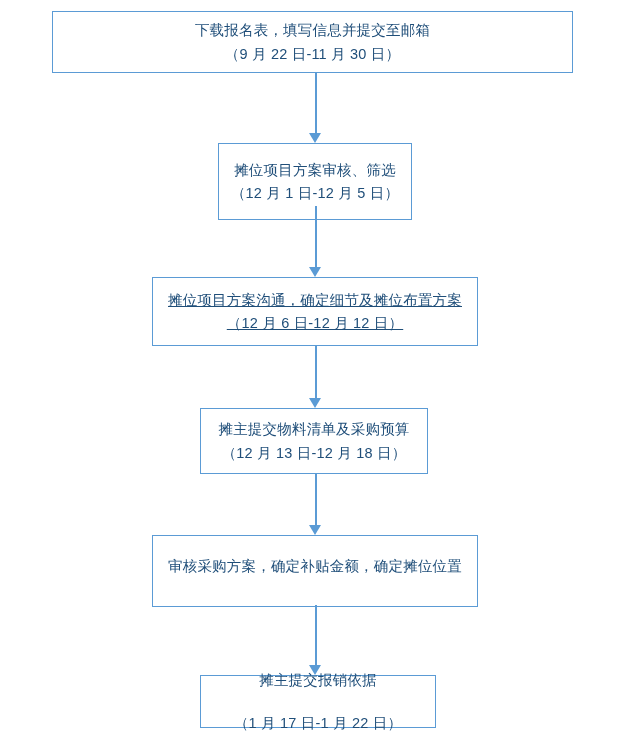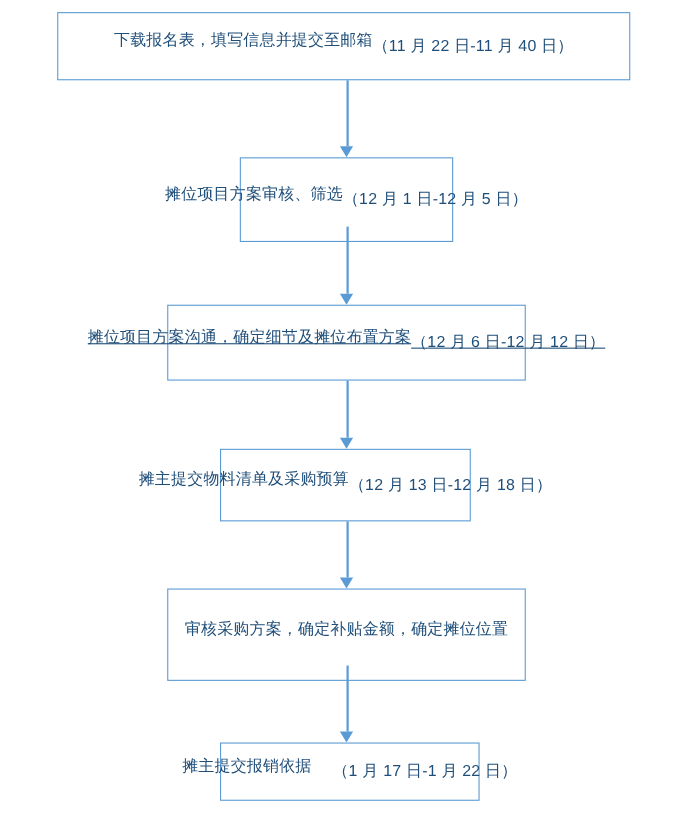--- a/index.html
+++ b/index.html
@@ -19,21 +19,21 @@
     position: absolute;
     inset: 0;
   }
 
   .node {
     position: absolute;
     box-sizing: border-box;
     border: 1.5px solid #5B9BD5;
     background: #ffffff;
     display: flex;
-    flex-direction: row;
+    flex-direction: column;
     align-items: center;
     justify-content: center;
     color: #1F4E79;
     text-align: center;
     line-height: 1.0;
   }
 
   .node-title {
     font-size: 14.5px;
     letter-spacing: 0.2px;
@@ -45,21 +45,21 @@
     font-size: 14.5px;
     letter-spacing: 0.2px;
     white-space: nowrap;
   }
 
   
   .node-1 { left: 52px;  top: 11px;  width: 521px; height: 62px; }
   .node-2 { left: 218px; top: 143px; width: 194px; height: 77px; }
   .node-3 { left: 152px; top: 277px; width: 326px; height: 69px; text-decoration: underline; }
   .node-4 { left: 200px; top: 408px; width: 228px; height: 66px; }
-  .node-5 { left: 152px; top: 535px; width: 326px; height: 84px; }
+  .node-5 { left: 152px; top: 535px; width: 326px; height: 72px; }
   .node-6 { left: 200px; top: 675px; width: 236px; height: 53px; gap: 19px; }
 
   
   .arrow {
     position: absolute;
     left: 309px;
     width: 13px;
   }
   .arrow .stem {
     position: absolute;
@@ -98,21 +98,21 @@
   .arrow-5 .stem { height: 60px; }
   .arrow-5 .head { top: 60px; }
 </style>
 </head>
 <body>
 
 <div id="flowchart">
 
   <div class="node node-1">
     <div class="node-title">下载报名表，填写信息并提交至邮箱</div>
-    <div class="node-date">（11 月 22 日-11 月 40 日）</div>
+    <div class="node-date">（9 月 22 日-11 月 30 日）</div>
   </div>
 
   <div class="arrow arrow-1">
     <div class="stem"></div>
     <div class="head"></div>
   </div>
 
   <div class="node node-2">
     <div class="node-title">摊位项目方案审核、筛选</div>
     <div class="node-date">（12 月 1 日-12 月 5 日）</div>

